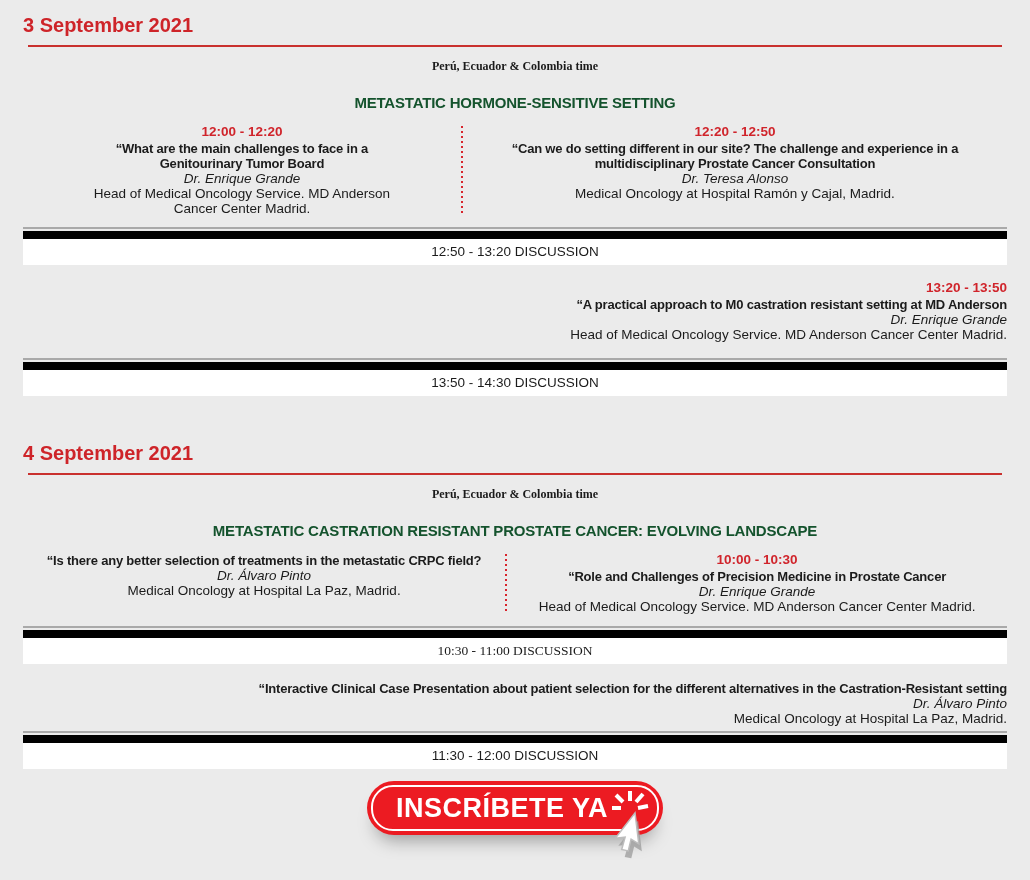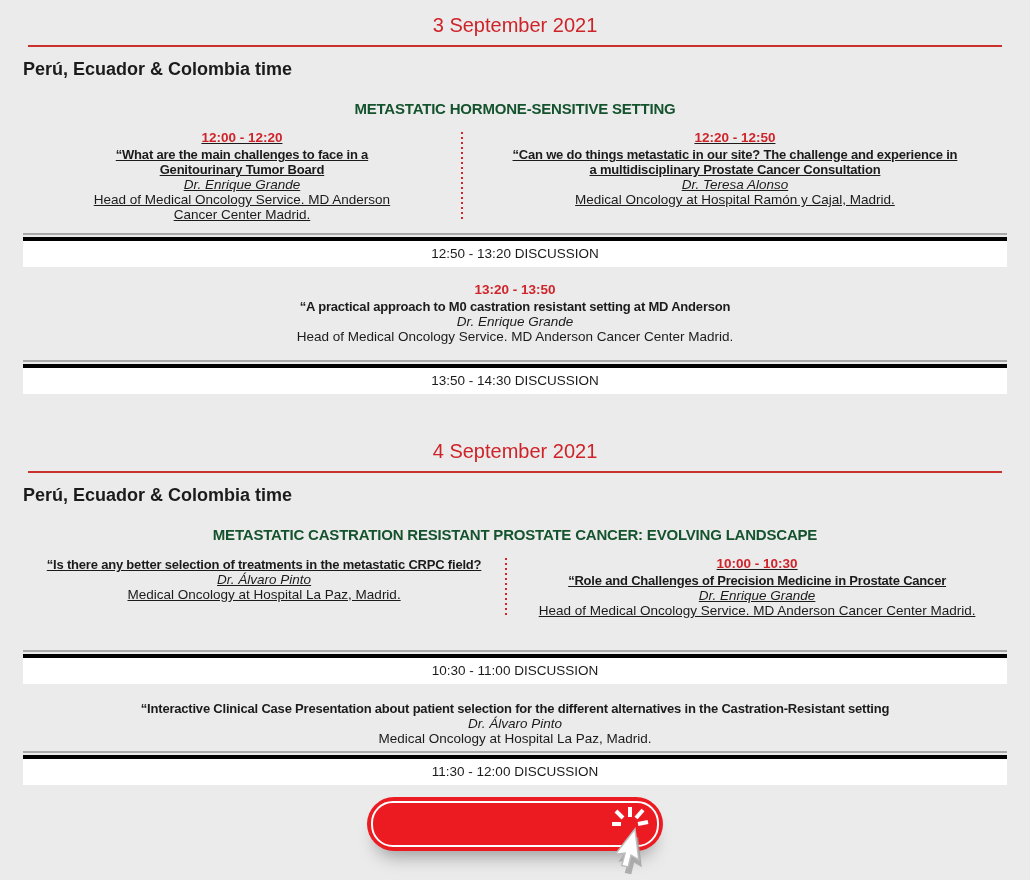--- a/index.html
+++ b/index.html
@@ -6,31 +6,31 @@
   body{
     width:1030px;height:880px;
     background:#ebebeb;
     font-family:"Liberation Sans", sans-serif;
     color:#1b1b1b;
     overflow:hidden;
   }
   .page{padding:14px 23px 0;}
 
   .date-heading{
-    margin:0;text-align:center;
-    color:#ce2429;font-size:20px;font-weight:normal;letter-spacing:0;
+    margin:0;
+    color:#ce2429;font-size:20px;font-weight:bold;letter-spacing:0;
   }
   .redline{border:none;border-top:2px solid #c9302e;margin:8px 5px 0;}
-  .tz{margin-top:12px;text-align:left;font-weight:bold;font-size:18px;}
+  .tz{margin-top:12px;text-align:center;font-weight:bold;font-size:12px;font-family:Liberation Serif, serif;}
   .section-heading{
     margin:20px 0 0;text-align:center;
     color:#14532d;font-size:15px;font-weight:bold;letter-spacing:-0.2px;
   }
 
-  .columns{display:flex;margin-top:13px;align-items:stretch;text-decoration:underline;}
+  .columns{display:flex;margin-top:13px;align-items:stretch;}
   .col{text-align:center;}
   .columns.d1 .col.left{flex:0 0 44.5%;}
   .columns.d2 .col.left{flex:0 0 49%;}
   .col.right{flex:1;}
   .vdot{
     width:2px;align-self:stretch;margin:2px 0;
     background-image:repeating-linear-gradient(to bottom,#d8242c 0,#d8242c 2px,transparent 2px,transparent 5px);
   }
 
   .time{color:#d0242b;font-weight:bold;font-size:13.5px;line-height:16px;}
@@ -38,25 +38,25 @@
   .speaker{font-style:italic;font-size:13.5px;line-height:15px;}
   .affil{font-size:13.5px;line-height:15px;margin:0 auto;}
   .mw300{max-width:300px;}
   .mw450{max-width:450px;}
   .mw330{max-width:330px;}
 
   .discussion{margin-top:11px;}
   .rule-light{height:2px;background:#a9a9a9;}
   .rule-gap{height:2px;}
   .band{
-    border-top:4px solid #000000;background:#ffffff;
+    border-top:8px solid #000000;background:#ffffff;
     height:26px;line-height:26px;text-align:center;font-size:13.5px;
   }
 
-  .single{margin-top:15px;text-align:center;}
+  .single{margin-top:15px;text-align:right;}
   .day2{margin-top:46px;}
 
   .cta-row{display:flex;justify-content:center;margin-top:12px;}
   .cta{
     position:relative;
     width:296px;height:54px;
     display:flex;align-items:center;justify-content:center;
     background:#ec1b22;border:none;border-radius:27px;
     cursor:pointer;
     box-shadow:0 14px 18px -9px rgba(0,0,0,0.35);
@@ -89,21 +89,21 @@
     <div class="columns d1">
       <div class="col left">
         <div class="time">12:00 - 12:20</div>
         <div class="talk mw300">“What are the main challenges to face in a Genitourinary Tumor Board</div>
         <div class="speaker">Dr. Enrique Grande</div>
         <div class="affil mw330">Head of Medical Oncology Service. MD Anderson Cancer Center Madrid.</div>
       </div>
       <div class="vdot"></div>
       <div class="col right">
         <div class="time">12:20 - 12:50</div>
-        <div class="talk mw450">“Can we do things metastatic in our site? The challenge and experience in a multidisciplinary Prostate Cancer Consultation</div>
+        <div class="talk mw450">“Can we do setting different in our site? The challenge and experience in a multidisciplinary Prostate Cancer Consultation</div>
         <div class="speaker">Dr. Teresa Alonso</div>
         <div class="affil">Medical Oncology at Hospital Ramón y Cajal, Madrid.</div>
       </div>
     </div>
 
     <div class="discussion">
       <div class="rule-light"></div>
       <div class="rule-gap"></div>
       <div class="band">12:50 - 13:20 DISCUSSION</div>
     </div>
@@ -138,41 +138,42 @@
       </div>
       <div class="vdot"></div>
       <div class="col right">
         <div class="time">10:00 - 10:30</div>
         <div class="talk">“Role and Challenges of Precision Medicine in Prostate Cancer</div>
         <div class="speaker">Dr. Enrique Grande</div>
         <div class="affil">Head of Medical Oncology Service. MD Anderson Cancer Center Madrid.</div>
       </div>
     </div>
 
-    <div class="discussion" style="margin-top:32px;">
+    <div class="discussion" style="margin-top:12px;font-family:Liberation Serif, serif;">
       <div class="rule-light"></div>
       <div class="rule-gap"></div>
       <div class="band">10:30 - 11:00 DISCUSSION</div>
     </div>
 
     <div class="single" style="margin-top:17px;">
       <div class="talk">“Interactive Clinical Case Presentation about patient selection for the different alternatives in the Castration-Resistant setting</div>
       <div class="speaker">Dr. Álvaro Pinto</div>
       <div class="affil">Medical Oncology at Hospital La Paz, Madrid.</div>
     </div>
 
     <div class="discussion" style="margin-top:5px;">
       <div class="rule-light"></div>
       <div class="rule-gap"></div>
       <div class="band">11:30 - 12:00 DISCUSSION</div>
     </div>
   </section>
 
   <div class="cta-row">
     <button class="cta">
+      <span class="cta-label">INSCRÍBETE YA</span>
       <svg class="cursor-svg" viewBox="0 0 66 72" xmlns="http://www.w3.org/2000/svg">
         <g transform="rotate(38 26 24)">
           <path d="M26,24 L26,56 L33,49 L38,61 L44,58 L39,47 L48,46 Z" transform="translate(7,4)" fill="#9f9f9f" opacity="0.8"></path>
           <path d="M26,24 L26,56 L33,49 L38,61 L44,58 L39,47 L48,46 Z" fill="#ffffff" stroke="#bdbdbd" stroke-width="1.5"></path>
         </g>
         <g stroke="#ffffff" stroke-width="4">
           <line x1="21" y1="12" x2="21" y2="2"></line>
           <line x1="27" y1="13" x2="34" y2="5"></line>
           <line x1="29" y1="19" x2="39" y2="17"></line>
           <line x1="14" y1="13" x2="7" y2="6"></line>

